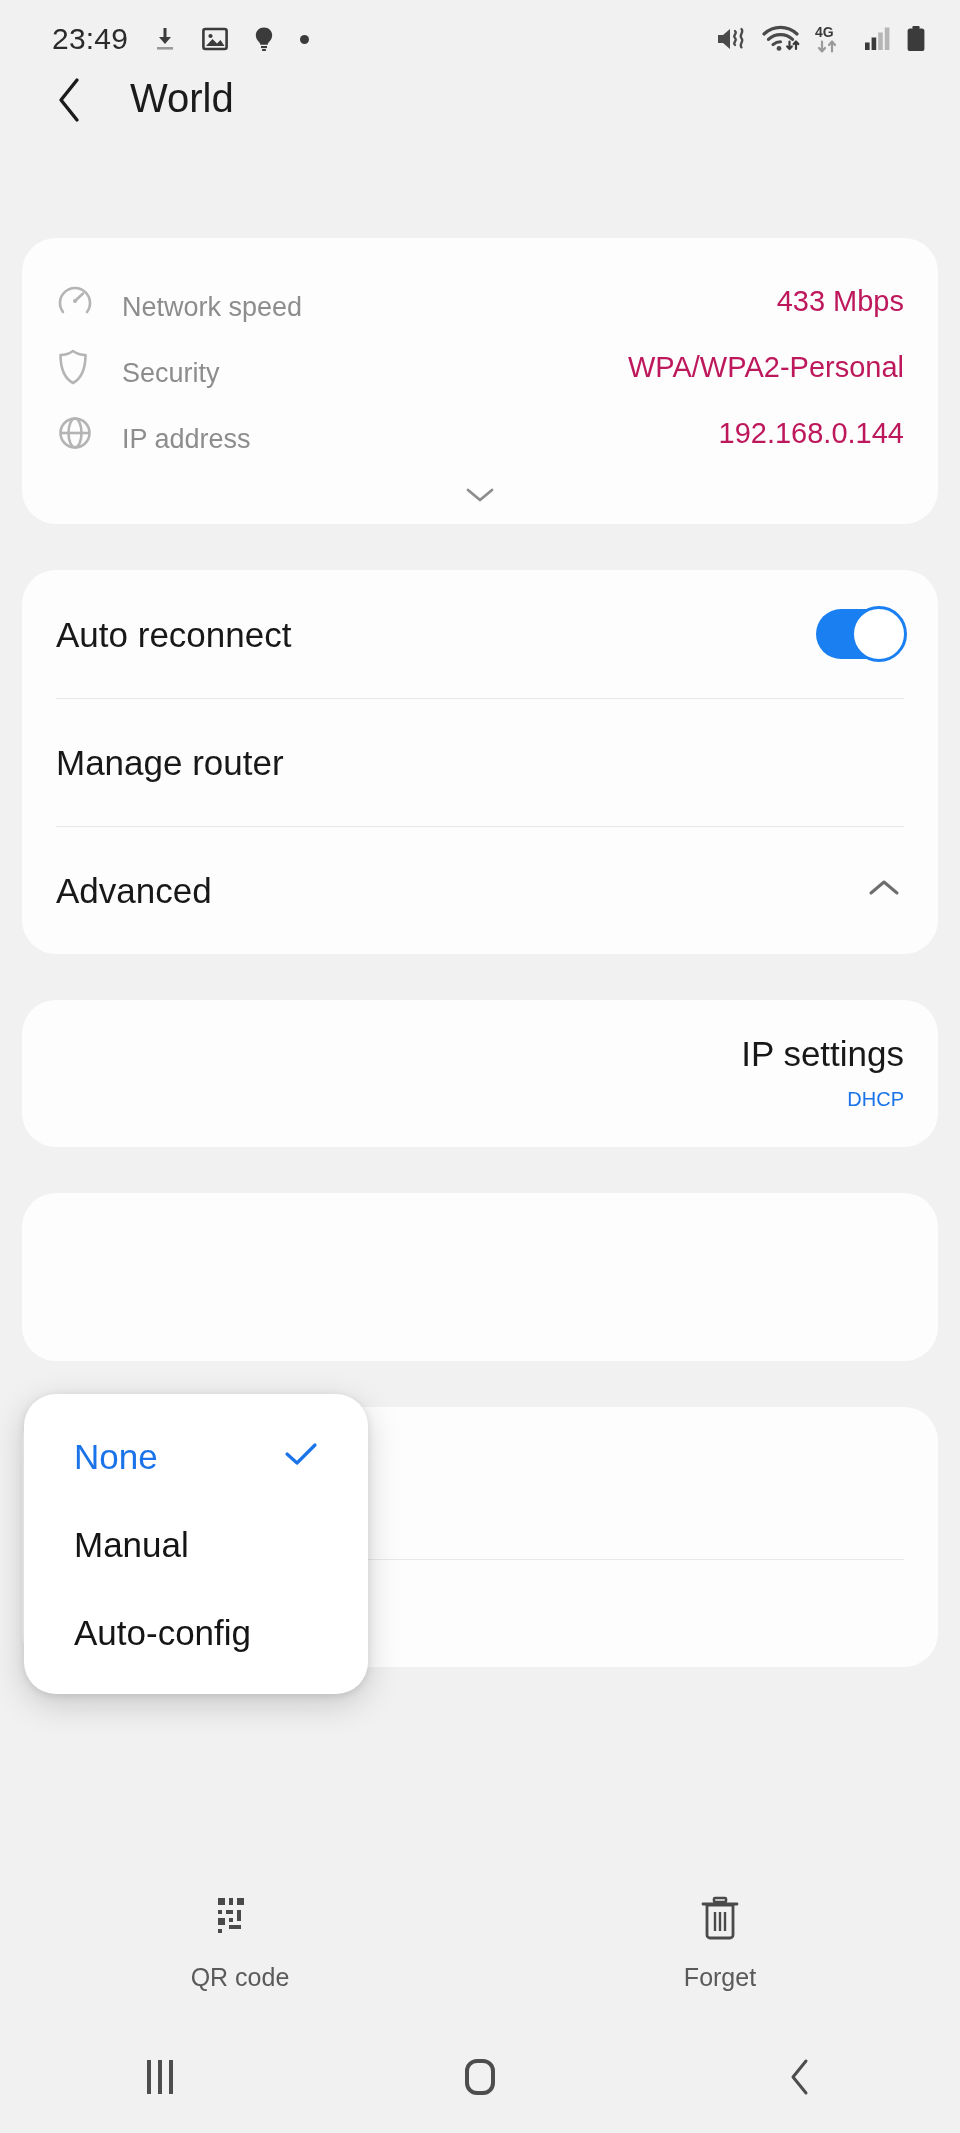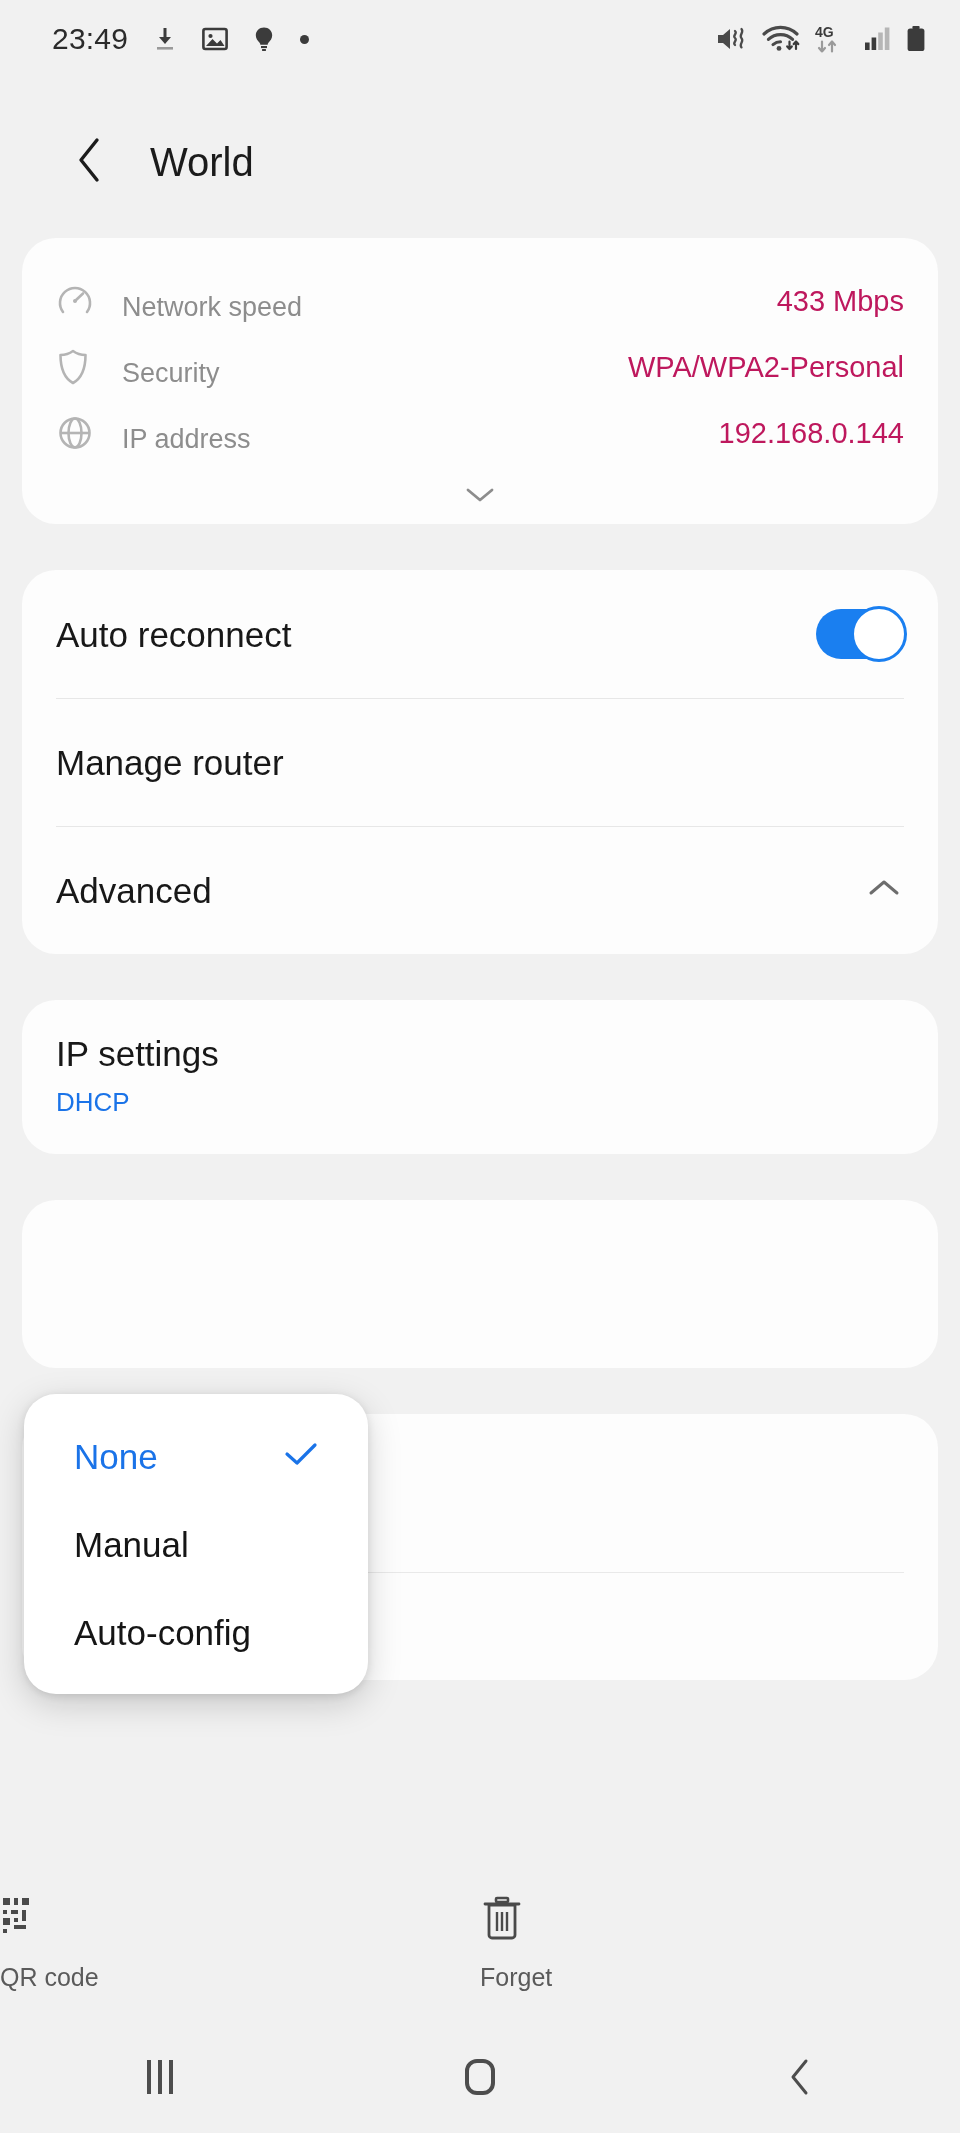--- a/index.html
+++ b/index.html
@@ -60,22 +60,22 @@
     border-radius: 50%;
     background: #3b3b3b;
     display: inline-block;
   }
 
   
   .appbar {
     height: 104px;
     flex: 0 0 104px;
     display: flex;
-    align-items: flex-end;
-    padding-left: 68px;
+    align-items: flex-start;
+    padding-left: 48px;
     box-sizing: border-box;
   }
   .back-chevron {
     width: 44px;
     height: 44px;
     display: flex;
     align-items: center;
     justify-content: center;
     cursor: pointer;
   }
@@ -188,28 +188,29 @@
     border-radius: 50%;
     background: #ffffff;
     border: 3px solid #1a7ff0;
     box-sizing: border-box;
   }
 
   
   .card-simple {
     margin-top: 46px;
     padding: 34px 34px 36px 34px;
+    text-align: right;
   }
   .simple-title {
     font-size: 35px;
     color: #181818;
     line-height: 1.15;
   }
   .simple-sub {
-    font-size: 26px;
+    font-size: 20px;
     color: #1a73e8;
     margin-top: 14px;
     line-height: 1.15;
   }
 
   
   .card-hidden {
     margin-top: 46px;
     height: 168px;
   }
@@ -278,21 +279,21 @@
     display: flex;
     align-items: center;
     background: #f1f1f1;
     position: relative;
     z-index: 40;
   }
   .action-item {
     flex: 1 1 50%;
     display: flex;
     flex-direction: column;
-    align-items: flex-start;
+    align-items: center;
     justify-content: center;
     gap: 16px;
     cursor: pointer;
   }
   .action-label {
     font-size: 25px;
     color: #5a5a5a;
     line-height: 1;
   }
 

